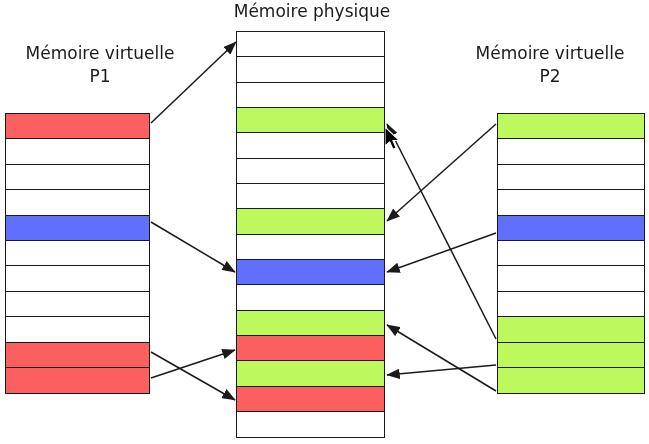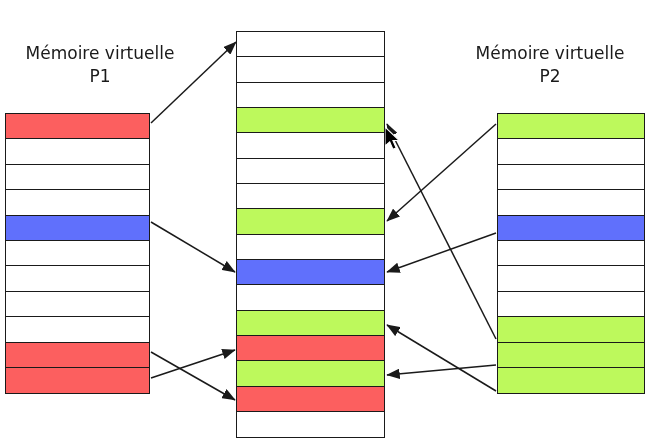--- a/index.html
+++ b/index.html
@@ -65,20 +65,21 @@
   .cursor {
     position: absolute;
     pointer-events: none;
   }
 </style>
 </head>
 <body>
 
 <div id="canvas">
 
+  <div class="title" id="title-physical">Mémoire physique</div>
 
   <div class="title" id="title-p1">Mémoire virtuelle
 P1</div>
 
   <div class="title" id="title-p2">Mémoire virtuelle
 P2</div>
 
   <div class="column" id="col-p1" style="left: 5px; top: 113px; width: 145px; height: 281px;">
       <div class="cell" style="background: rgb(252, 95, 95);"></div>
       <div class="cell" style="background: rgb(255, 255, 255);"></div>

